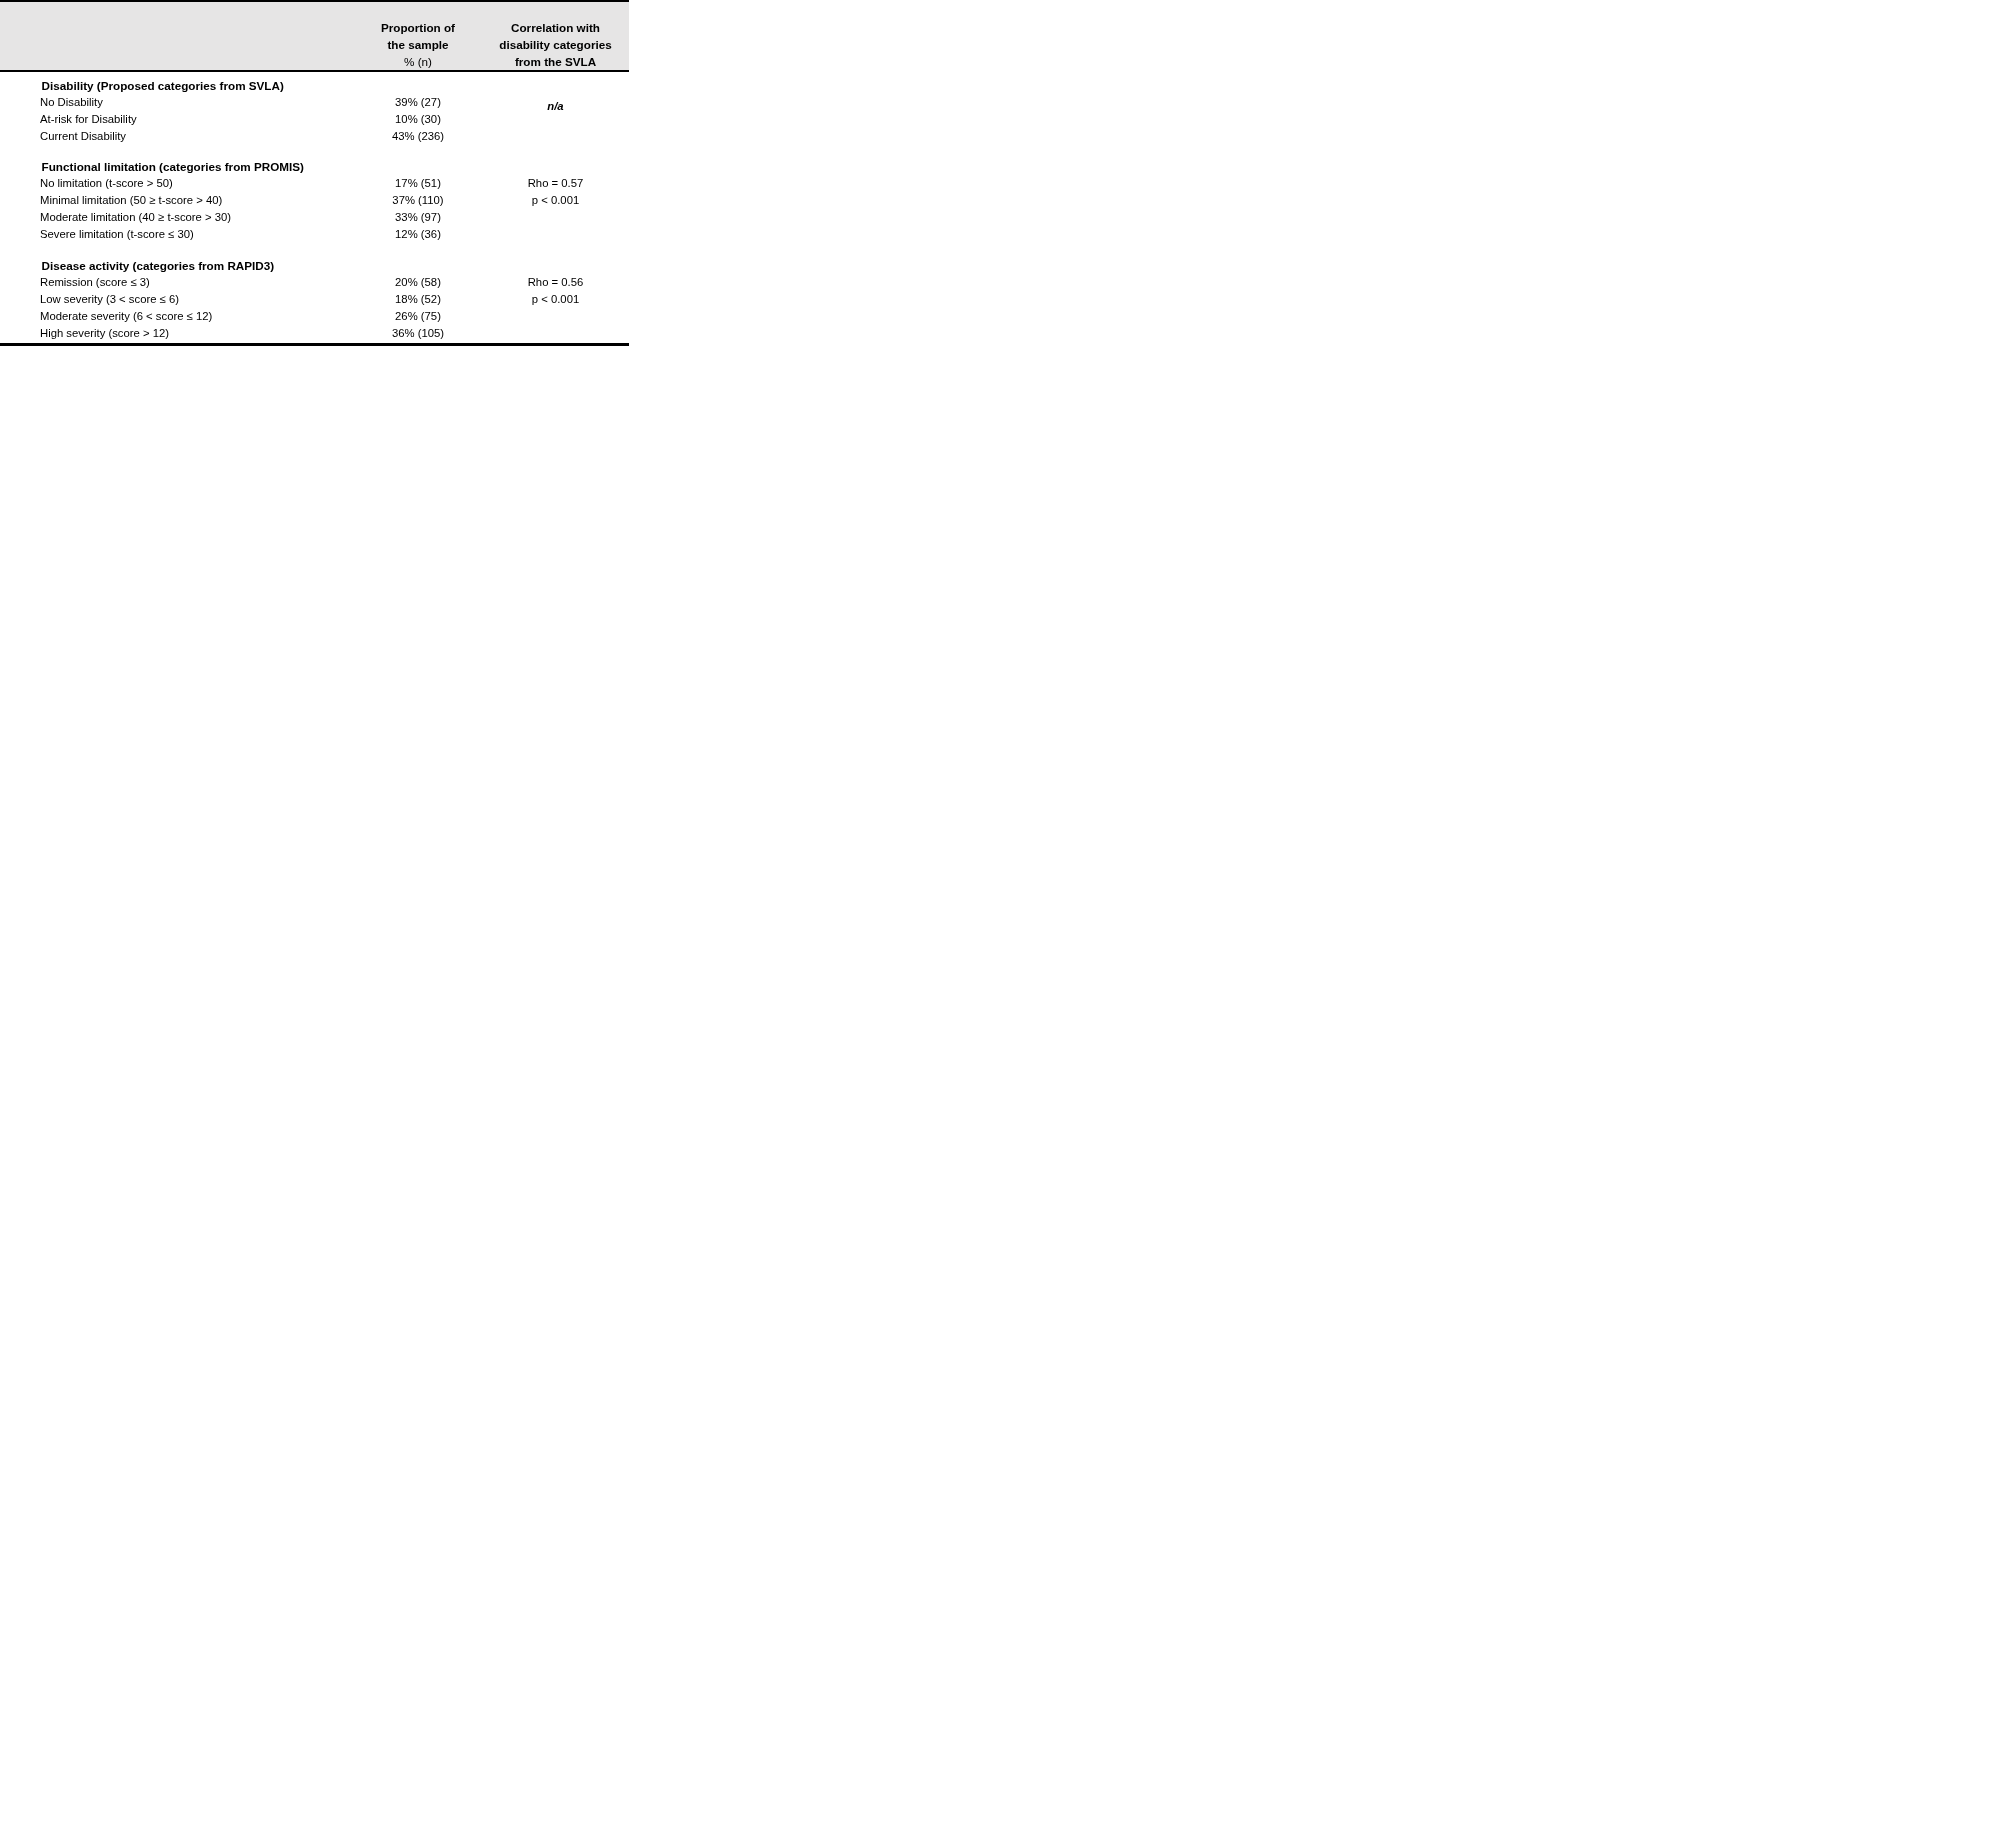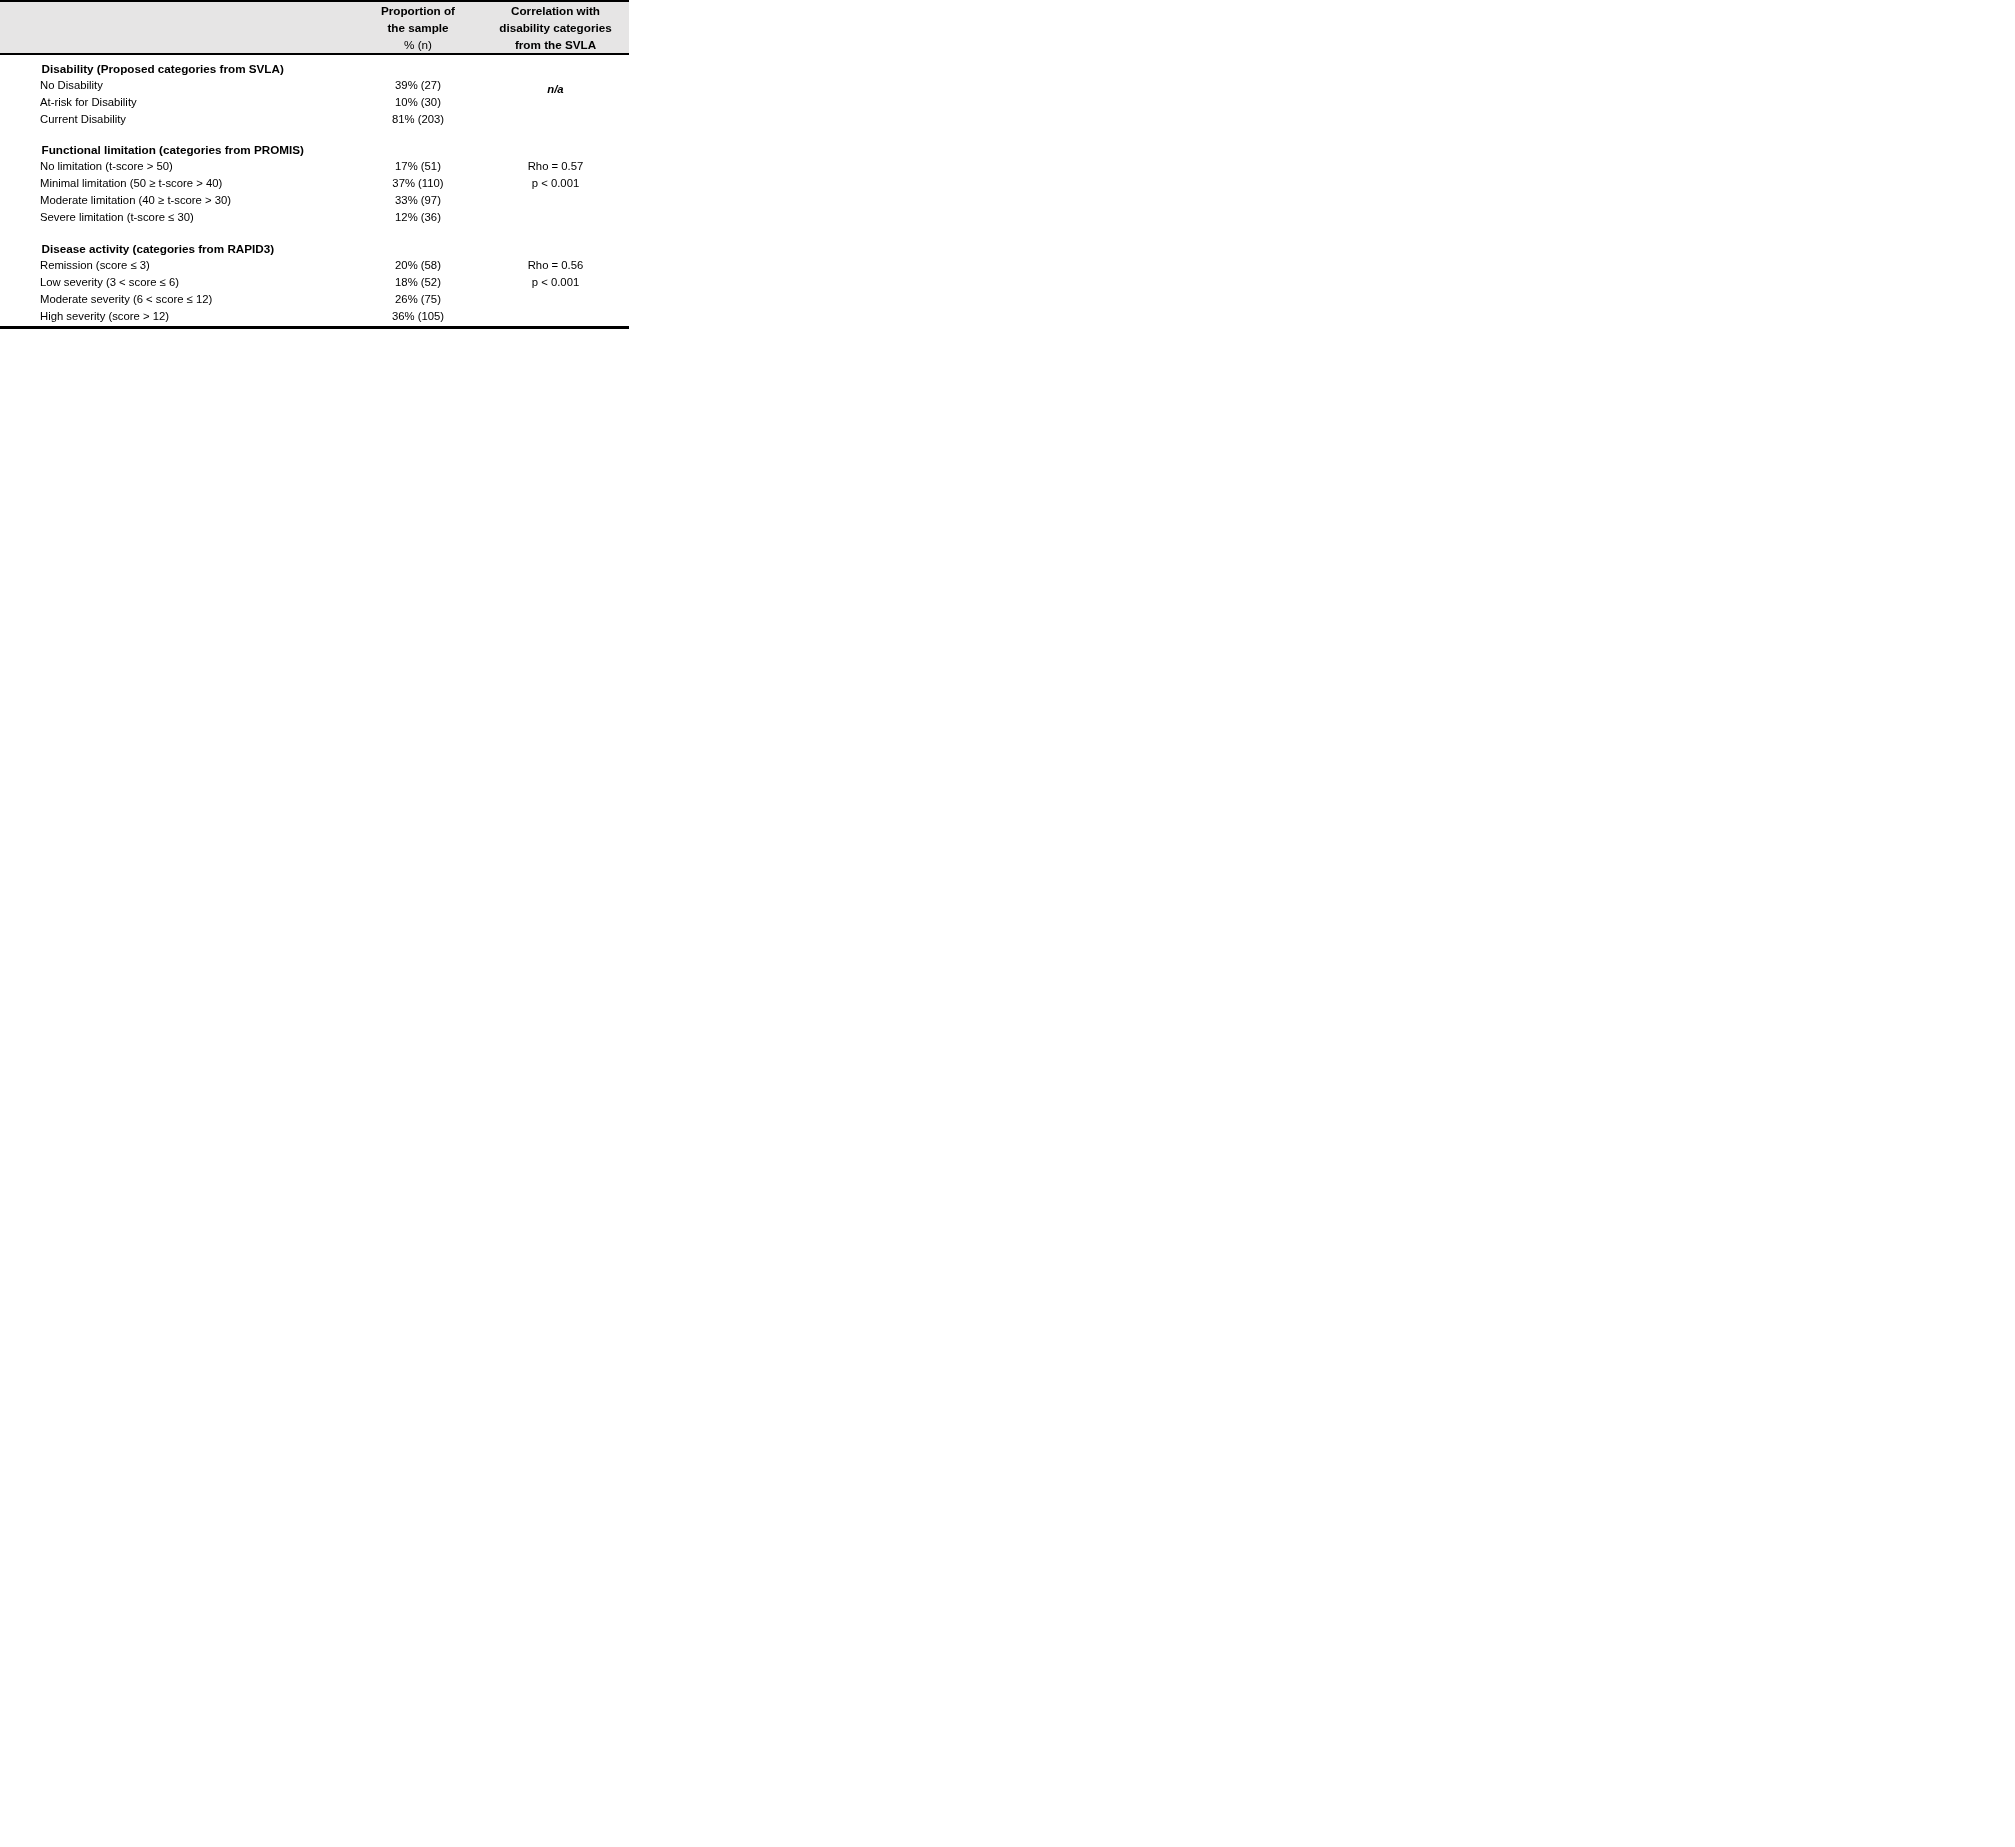--- a/index.html
+++ b/index.html
@@ -23,21 +23,21 @@
   .bar { width: 100%; background: #000000; }
   .bar-top { height: 2px; }
   .bar-mid { height: 2px; }
   .bar-bottom { height: 2.8px; margin-top: 0.8px; }
 
   .header-band {
     display: grid;
     grid-template-columns: 354px 128px 147px;
     background: #e6e5e5;
   }
-  .hcell { display: block; }
+  .hcell { display: block; margin-top: 17px; }
   .hline {
     height: 17px;
     line-height: 17px;
     text-align: center;
     font-size: 11.7px;
   }
   .hbold { font-weight: bold; }
 
   .data { padding-top: 4.8px; }
   .section {
@@ -112,21 +112,21 @@
     <div class="section s1">
       <div class="sec-heading">Disability (Proposed categories from SVLA)</div>
       <div class="corr">
         <div class="corr-line italic">n/a</div>
       </div>
       <div class="row-label">No Disability</div>
       <div class="row-value">39% (27)</div>
       <div class="row-label">At-risk for Disability</div>
       <div class="row-value">10% (30)</div>
       <div class="row-label">Current Disability</div>
-      <div class="row-value">81% (203)</div>
+      <div class="row-value">43% (236)</div>
     </div>
 
     <div class="section">
       <div class="sec-heading">Functional limitation (categories from PROMIS)</div>
       <div class="corr">
         <div class="corr-line">Rho = 0.57</div>
         <div class="corr-line">p &lt; 0.001</div>
       </div>
       <div class="row-label">No limitation (t-score &gt; 50)</div>
       <div class="row-value">17% (51)</div>

